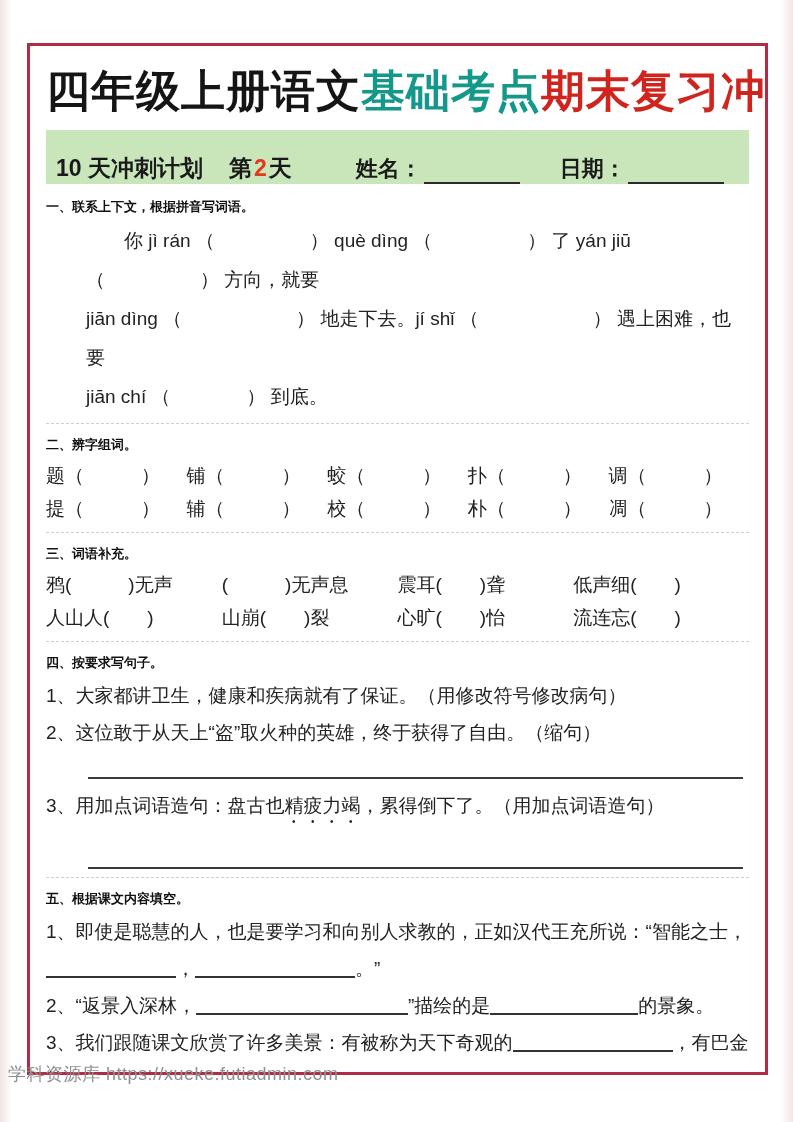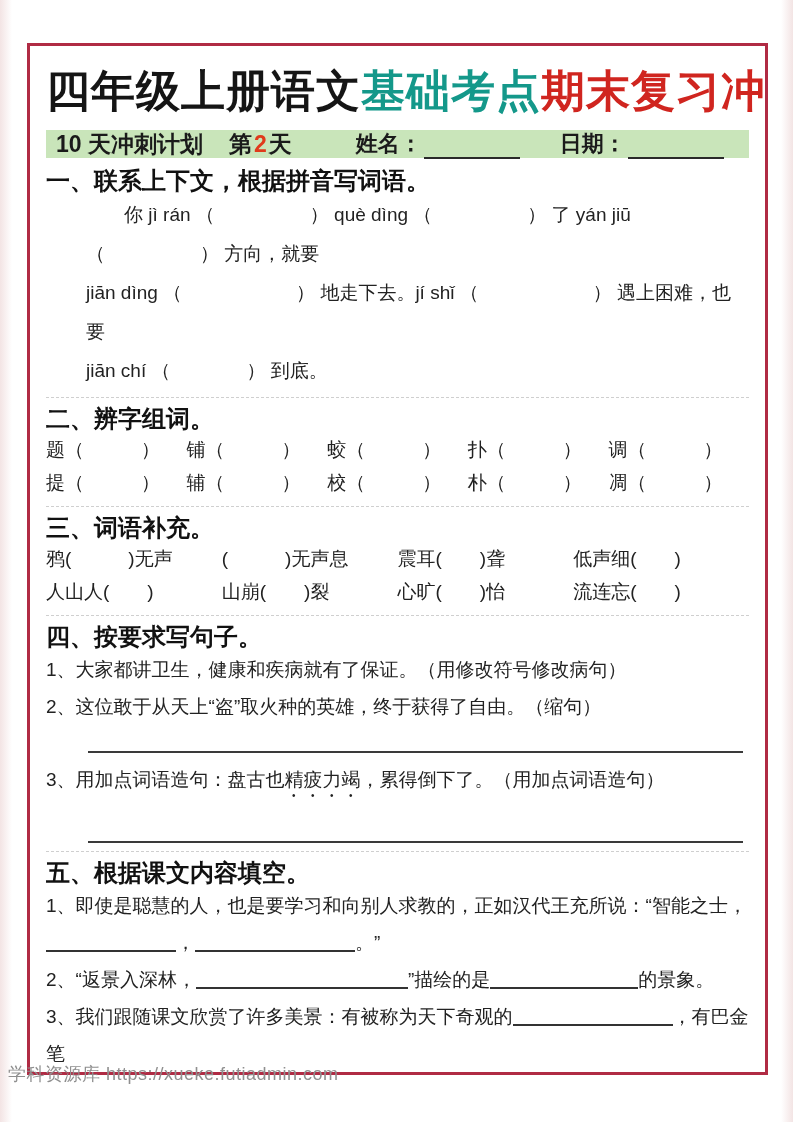--- a/index.html
+++ b/index.html
@@ -32,42 +32,42 @@
     letter-spacing: 1px;
     line-height: 54px;
     white-space: nowrap;
     margin-top: 4px;
   }
   .t-black { color: #151515; }
   .t-teal  { color: #14988a; }
   .t-red   { color: #d0251f; }
   .bar {
     margin-top: 12px;
-    height: 28px;
+    height: 54px;
     background: #c9e5ba;
     display: flex;
-    align-items: center;
+    align-items: flex-end;
     padding: 0 10px;
     font-weight: bold;
     font-size: 23px;
     color: #1a1a1a;
   }
   .bar .plan { margin-right: 26px; white-space: nowrap; }
   .bar .day { white-space: nowrap; margin-right: 64px; }
   .bar .day-num { color: #e03a1b; padding: 0 2px; }
   .bar .field { display: flex; align-items: flex-end; margin-right: 40px; font-size: 22px; white-space: nowrap; }
   .bar .bar-blank {
     display: inline-block;
     width: 96px; height: 20px;
     border-bottom: 2px solid #2a2a2a;
     margin-left: 2px;
   }
   .section { border-top: 1px dashed #cfcfcf; padding-top: 6px; margin-top: 7px; }
   .section.first { border-top: none; margin-top: 8px; padding-top: 0; }
-  .sec-head { font-size: 24px; font-weight: bold; line-height: 29px; color: #111; }
+  .sec-head { font-size: 13px; font-weight: bold; line-height: 29px; color: #111; }
   .line { font-size: 19px; line-height: 37px; color: #222; }
   .line.tall { line-height: 39px; margin-left: 40px; }
   .indent { text-indent: 2em; }
   .row { display: flex; font-size: 19px; line-height: 33px; color: #222; }
   .row5 > span { flex: 1; }
   .row4 > span { flex: 1; }
   .ans-line {
     border-bottom: 2px solid #3a3a3a;
     height: 1px;
     margin: 26px 6px 8px 42px;

